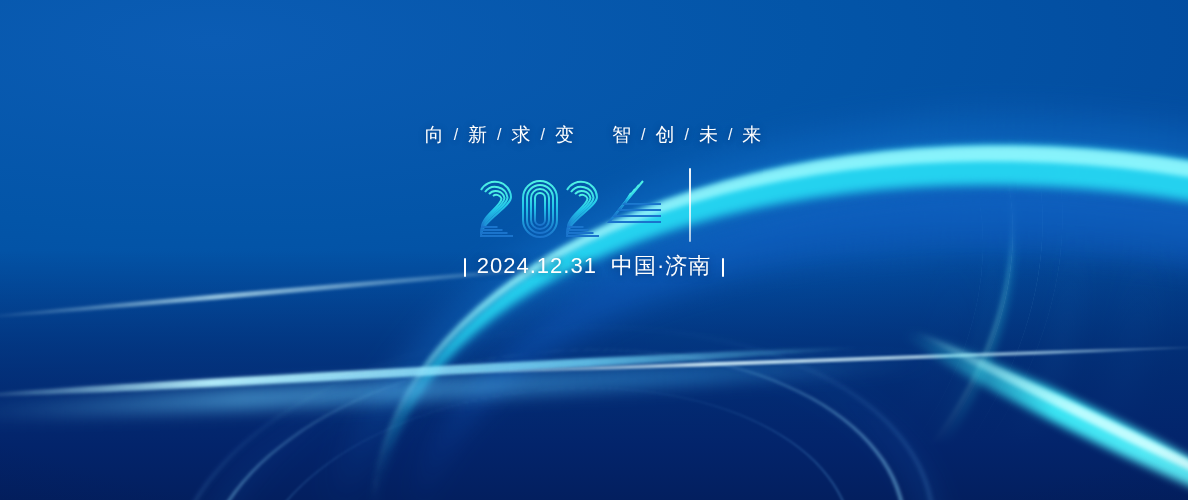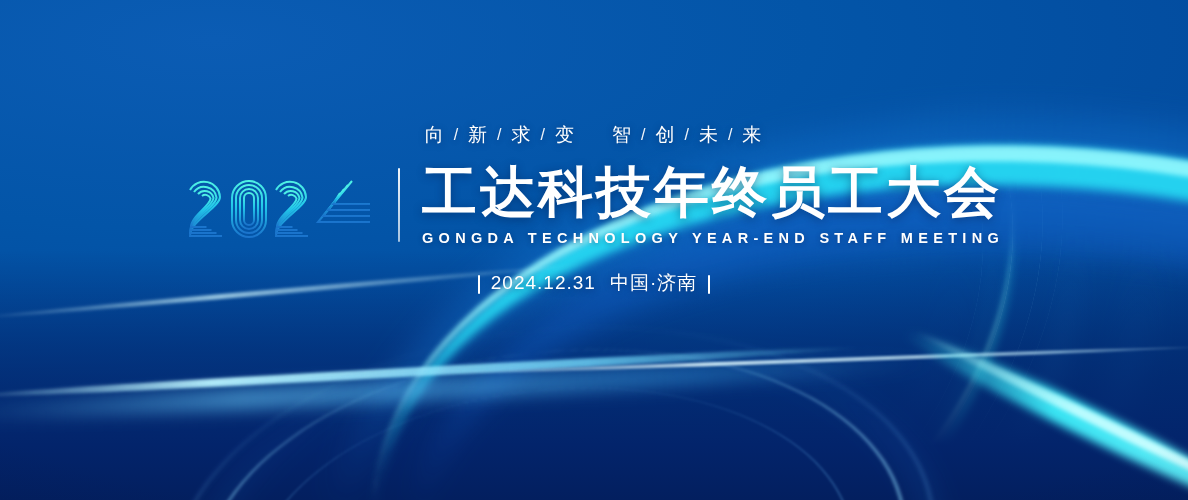--- a/index.html
+++ b/index.html
@@ -201,24 +201,24 @@
     color:#ffffff;
     font-size:14.5px;
     font-weight:bold;
     letter-spacing:5.3px;
     white-space:nowrap;
     text-align:justify;
     text-shadow:0 1px 5px rgba(0,25,70,.4);
   }
 
   .daterow{
-    margin-top:24px;
+    margin-top:5px;
     display:flex;align-items:center;
     color:#ffffff;
-    font-size:19px;
+    font-size:22px;
     letter-spacing:1px;
     white-space:nowrap;
     text-shadow:0 1px 6px rgba(0,30,80,.5);
     text-align:right;
   }
   .daterow .bar{
     display:inline-block;width:2px;height:19px;
     background:#ffffff;margin:0 11px;border-radius:1px;
     position:relative;top:1px;
   }
@@ -360,24 +360,20 @@
               <path d="M164 19 L139 50 h47"></path>
               <path d="M160 23 L144 44 h42"></path>
               <path d="M156 27 L149 38 h37"></path>
             </g>
           </g>
         </svg>
       </div>
 
       <div class="vdivider"></div>
 
-      <div class="title-block">
-        <div class="main-title">工达科技年终员工大会</div>
-        <div class="sub-title">GONGDA TECHNOLOGY YEAR-END STAFF MEETING</div>
-      </div>
     </div>
 
     <div class="daterow">
       <span class="bar"></span>
       <span>2024.12.31</span>
       <span class="sp"></span>
       <span>中国·济南</span>
       <span class="bar"></span>
     </div>
 

